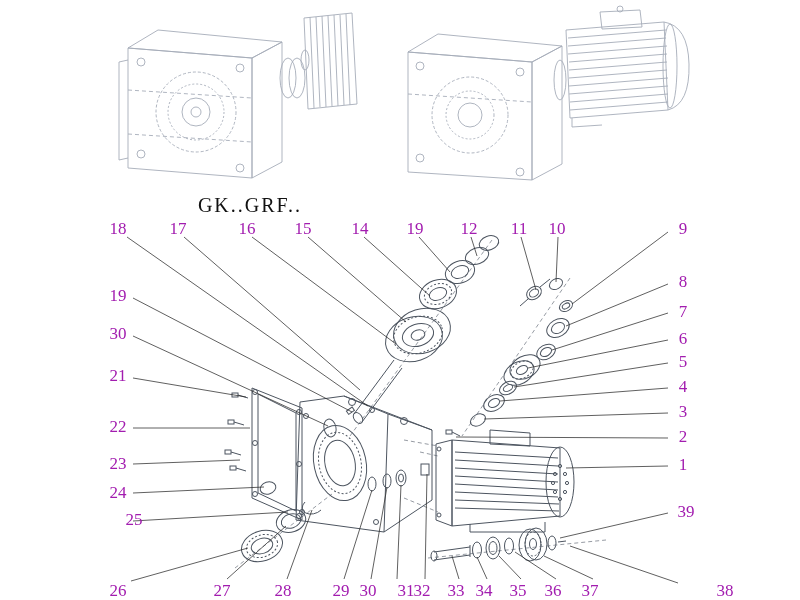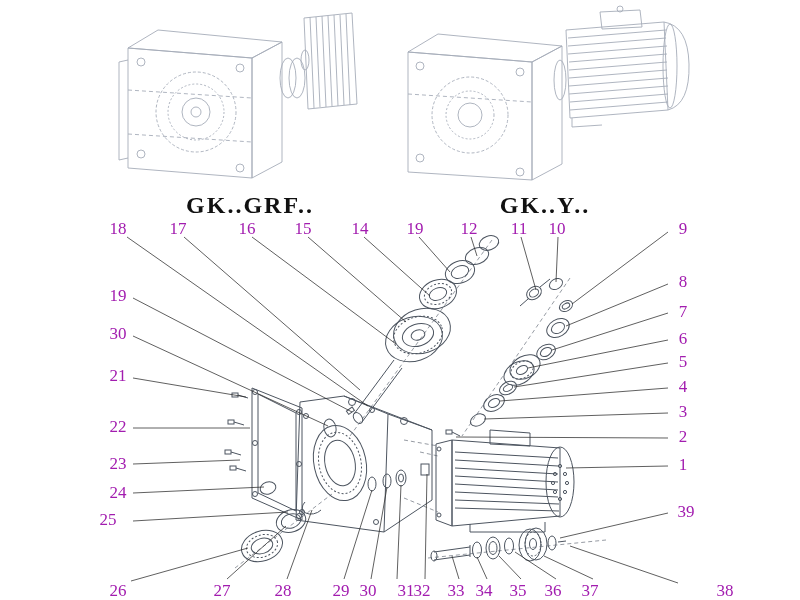--- a/index.html
+++ b/index.html
@@ -1,20 +1,20 @@
 <!DOCTYPE html>
 <html><head>
 <meta charset="utf-8">
 <style>
   html,body{margin:0;padding:0;background:#ffffff;}
   #canvas{position:relative;width:800px;height:600px;background:#ffffff;overflow:hidden;
           font-family:"Liberation Serif", serif;}
   #diagram-svg{position:absolute;left:0;top:0;width:800px;height:600px;}
   .variant-label{position:absolute;transform:translate(-50%,-50%);
-     font-family:"Liberation Serif", serif;font-weight:bold;font-size:24px;
+     font-family:"Liberation Serif", serif;font-weight:normal;font-size:20px;
      letter-spacing:2px;color:#111;white-space:nowrap;}
   .co{position:absolute;transform:translate(-50%,-50%);
      font-family:"Liberation Serif", serif;font-size:17px;color:#a21caf;line-height:1;}
 </style>
 </head>
 <body>
 
 <div id="canvas">
 
 <svg id="diagram-svg" viewBox="0 0 800 600" xmlns="http://www.w3.org/2000/svg">
@@ -288,21 +288,20 @@
     <line x1="425" y1="579" x2="427" y2="474"></line>
     <line x1="459" y1="579" x2="452" y2="556"></line>
     <line x1="487" y1="579" x2="477" y2="557"></line>
     <line x1="521" y1="579" x2="499" y2="556"></line>
     <line x1="556" y1="579" x2="515" y2="552"></line>
     <line x1="593" y1="579" x2="544" y2="556"></line>
   </g>
 </svg>
 
   <div class="variant-label" style="left:250px;top:205px">GK..GRF..</div>
-  <div class="variant-label" style="left:545px;top:205px">GK..Y..</div>
 
   <span class="co" style="left:118px;top:228px">18</span>
   <span class="co" style="left:178px;top:228px">17</span>
   <span class="co" style="left:247px;top:228px">16</span>
   <span class="co" style="left:303px;top:228px">15</span>
   <span class="co" style="left:360px;top:228px">14</span>
   <span class="co" style="left:415px;top:228px">19</span>
   <span class="co" style="left:469px;top:228px">12</span>
   <span class="co" style="left:519px;top:228px">11</span>
   <span class="co" style="left:557px;top:228px">10</span>
@@ -316,21 +315,21 @@
   <span class="co" style="left:683px;top:436px">2</span>
   <span class="co" style="left:683px;top:464px">1</span>
   <span class="co" style="left:686px;top:511px">39</span>
   <span class="co" style="left:725px;top:590px">38</span>
   <span class="co" style="left:118px;top:295px">19</span>
   <span class="co" style="left:118px;top:333px">30</span>
   <span class="co" style="left:118px;top:375px">21</span>
   <span class="co" style="left:118px;top:426px">22</span>
   <span class="co" style="left:118px;top:463px">23</span>
   <span class="co" style="left:118px;top:492px">24</span>
-  <span class="co" style="left:108px;top:519px">25</span>
+  <span class="co" style="left:134px;top:519px">25</span>
   <span class="co" style="left:118px;top:590px">26</span>
   <span class="co" style="left:222px;top:590px">27</span>
   <span class="co" style="left:283px;top:590px">28</span>
   <span class="co" style="left:341px;top:590px">29</span>
   <span class="co" style="left:368px;top:590px">30</span>
   <span class="co" style="left:406px;top:590px">31</span>
   <span class="co" style="left:422px;top:590px">32</span>
   <span class="co" style="left:456px;top:590px">33</span>
   <span class="co" style="left:484px;top:590px">34</span>
   <span class="co" style="left:518px;top:590px">35</span>

